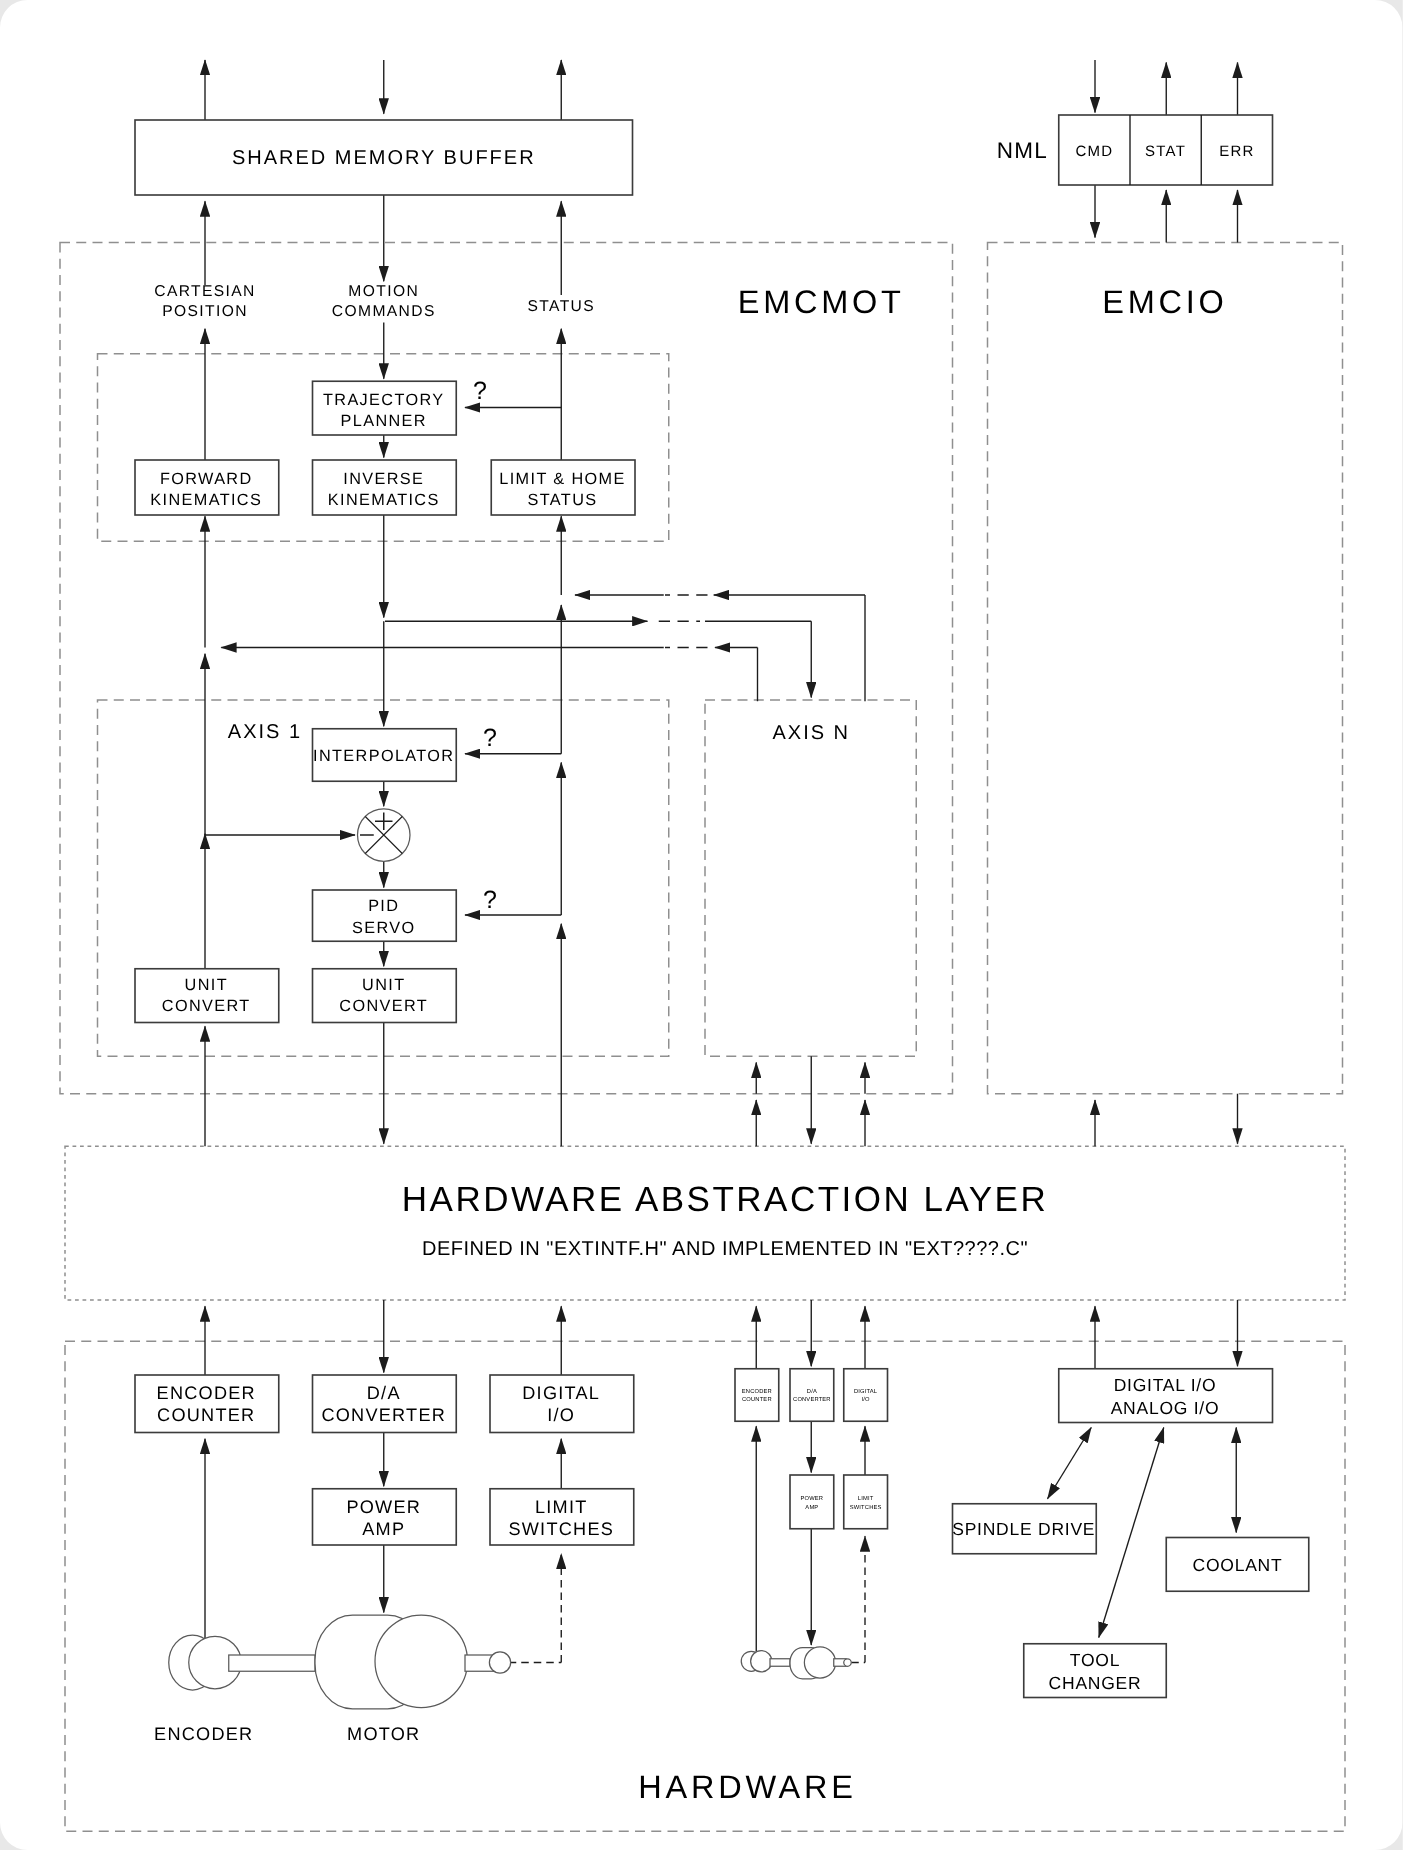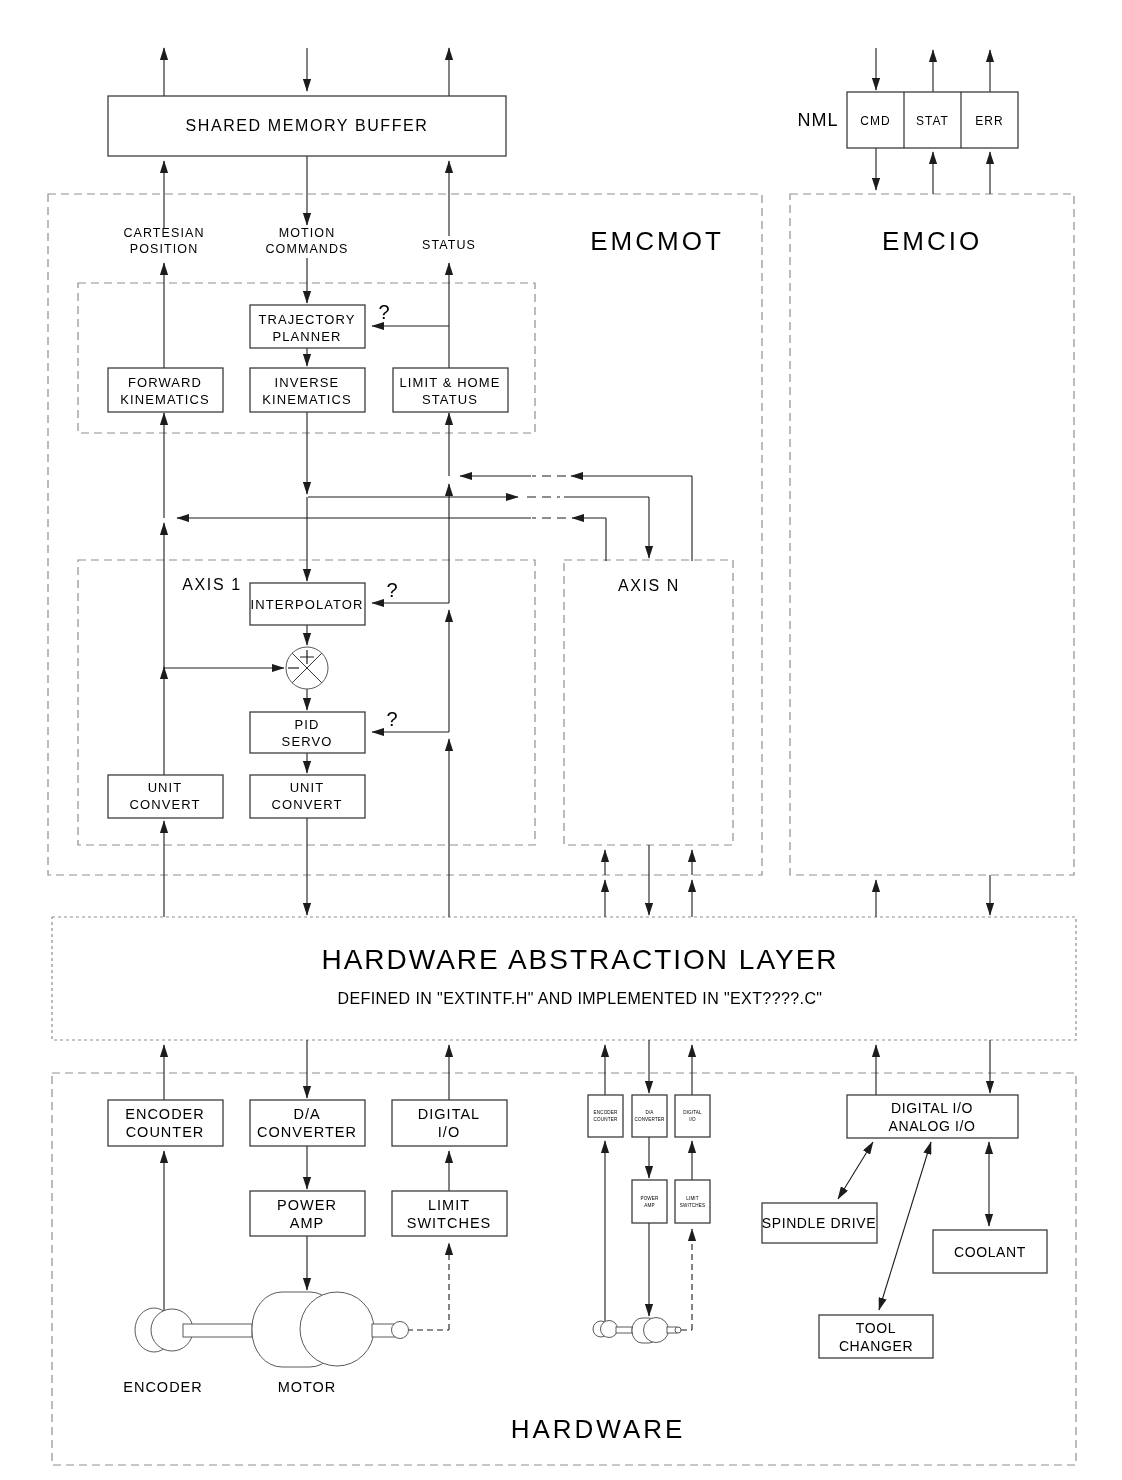--- a/index.html
+++ b/index.html
@@ -1,20 +1,20 @@
 <!DOCTYPE html>
 <html style="--line: #1c1c1c; --box-border: #3c3c3c; --dashed-border: #8f8f8f; --background: #ffffff; --text: #000000;"><head>
 <meta charset="utf-8">
 <style>
   :root{
     --line:#1c1c1c; --box-border:#3c3c3c; --dashed-border:#8f8f8f;
     --background:#ffffff; --text:#000000;
   }
   html,body{margin:0;padding:0;background:#e8e8e8;}
-  .stage{position:relative;width:1122px;height:1480px;background:var(--background);margin:0 auto;overflow:hidden;}
+  .stage{position:relative;width:1122px;height:1480px;background:var(--background);margin:0 auto;overflow:hidden;border-radius:22px;}
   svg{position:absolute;left:0;top:0;}
   .ln{stroke:var(--line);stroke-width:1.1;fill:none;}
   .dsh{stroke:var(--line);stroke-width:1.1;fill:none;stroke-dasharray:6 4;}
   .gapdsh{stroke:var(--line);stroke-width:1.1;fill:none;stroke-dasharray:9 6;}
   .bx{fill:#ffffff;stroke:var(--box-border);stroke-width:1.3;}
   .gfx{fill:#ffffff;stroke:#5a5a5a;stroke-width:1;}
   .rgn{fill:none;stroke:var(--dashed-border);stroke-width:1.2;stroke-dasharray:8 5;}
   .rgnfine{stroke-dasharray:3 3;}
   .ah{fill:var(--line);}
   text{fill:var(--text);font-family:"Liberation Sans","DejaVu Sans",sans-serif;text-anchor:middle;}

